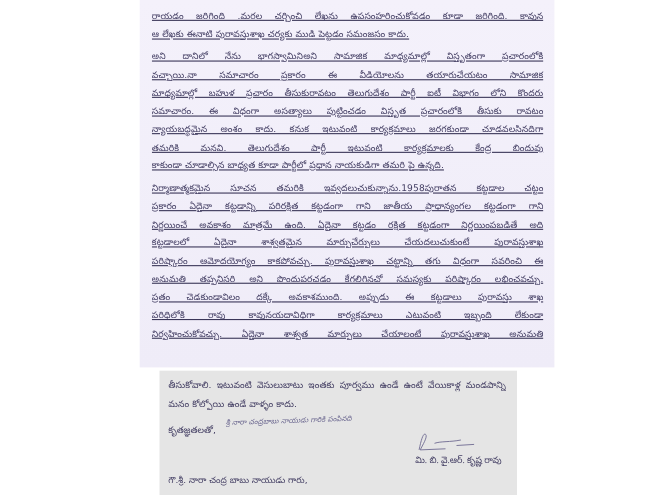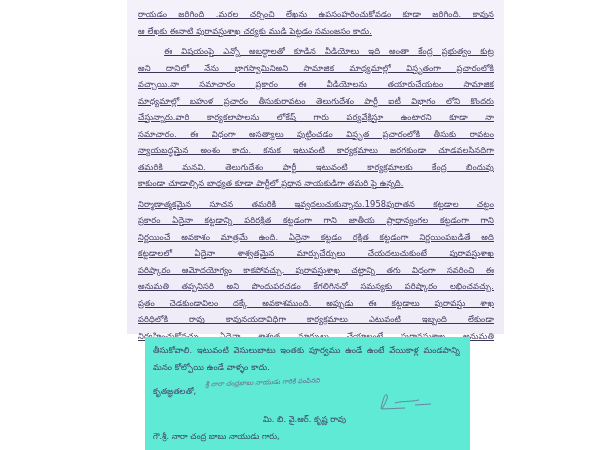--- a/index.html
+++ b/index.html
@@ -28,21 +28,21 @@
       padding: 6px 10px 0 11px;
       background: linear-gradient(#f4f1fb, #efecf8);
       text-decoration: underline;
     }
     .page-lower {
       left: 145px;
       top: 337px;
       width: 325px;
       height: 113px;
       padding: 5px 10px 0 8px;
-      background: #5eead4;
+      background: #e5e5e5;
     }
     .para {
       margin: 0 0 4px 0;
     }
     .line {
       display: block;
       font-size: 8.3px;
       line-height: 16.5px;
       height: 16.5px;
       white-space: nowrap;
@@ -82,25 +82,26 @@
     }
     .signature-mark {
       position: absolute;
       left: 222px;
       top: -8px;
       width: 60px;
       height: 24px;
     }
     .signer {
       display: block;
-      text-align: center;
+      text-align: right;
       font-size: 8.3px;
       line-height: 12px;
       padding-right: 4px;
       color: #433e63;
+      font-family: Liberation Serif, serif;
     }
     .address {
       margin-top: 4px;
     }
     .address .addr-line {
       display: block;
       font-size: 8.1px;
       line-height: 15px;
       color: #433e63;
       white-space: nowrap;
@@ -108,25 +109,23 @@
   </style>
 </head>
 <body>
 
 <div class="page page-upper">
   <div class="para">
     <span class="line">రాయడం జరిగింది .మరల చర్చించి లేఖను ఉపసంహరించుకోవడం కూడా జరిగింది. కావున</span>
     <span class="line last">ఆ లేఖకు ఈనాటి పురావస్తుశాఖ చర్యకు ముడి పెట్టడం సమంజసం కాదు.</span>
   </div>
   <div class="para">
-    <span class="line indent">ఈ విషయంపై ఎన్నో అబద్ధాలతో కూడిన వీడియోలు ఇది అంతా కేంద్ర ప్రభుత్వం కుట్ర</span>
     <span class="line">అని దానిలో నేను భాగస్వామినిఅని సామాజిక మాధ్యమాల్లో విస్తృతంగా ప్రచారంలోకి</span>
     <span class="line">వచ్చాయి.నా సమాచారం ప్రకారం ఈ వీడియోలను తయారుచేయటం సామాజిక</span>
     <span class="line">మాధ్యమాల్లో బహుళ ప్రచారం తీసుకురావటం తెలుగుదేశం పార్టీ ఐటీ విభాగం లోని కొందరు</span>
-    <span class="line">చేస్తున్నారు.వారి కార్యకలాపాలను లోకేష్ గారు పర్యవేక్షిస్తూ ఉంటారని కూడా నా</span>
     <span class="line">సమాచారం. ఈ విధంగా అసత్యాలు పుట్టించడం విస్తృత ప్రచారంలోకి తీసుకు రావటం</span>
     <span class="line">న్యాయబద్ధమైన అంశం కాదు. కనుక ఇటువంటి కార్యక్రమాలు జరగకుండా చూడవలసినదిగా</span>
     <span class="line">తమరికి మనవి. తెలుగుదేశం పార్టీ ఇటువంటి కార్యక్రమాలకు కేంద్ర బిందువు</span>
     <span class="line last">కాకుండా చూడాల్సిన బాధ్యత కూడా పార్టీలో ప్రధాన నాయకుడిగా తమరి పై ఉన్నది.</span>
   </div>
   <div class="para">
     <span class="line">నిర్మాణాత్మకమైన సూచన తమరికి ఇవ్వదలుచుకున్నాను.1958పురాతన కట్టడాల చట్టం</span>
     <span class="line">ప్రకారం ఏదైనా కట్టడాన్ని పరిరక్షిత కట్టడంగా గాని జాతీయ ప్రాధాన్యంగల కట్టడంగా గాని</span>
     <span class="line">నిర్ణయించే అవకాశం మాత్రమే ఉంది. ఏదైనా కట్టడం రక్షిత కట్టడంగా నిర్ణయింపబడితే అది</span>
     <span class="line">కట్టడాలలో ఏదైనా శాశ్వతమైన మార్పుచేర్పులు చేయదలుచుకుంటే పురావస్తుశాఖ</span>

